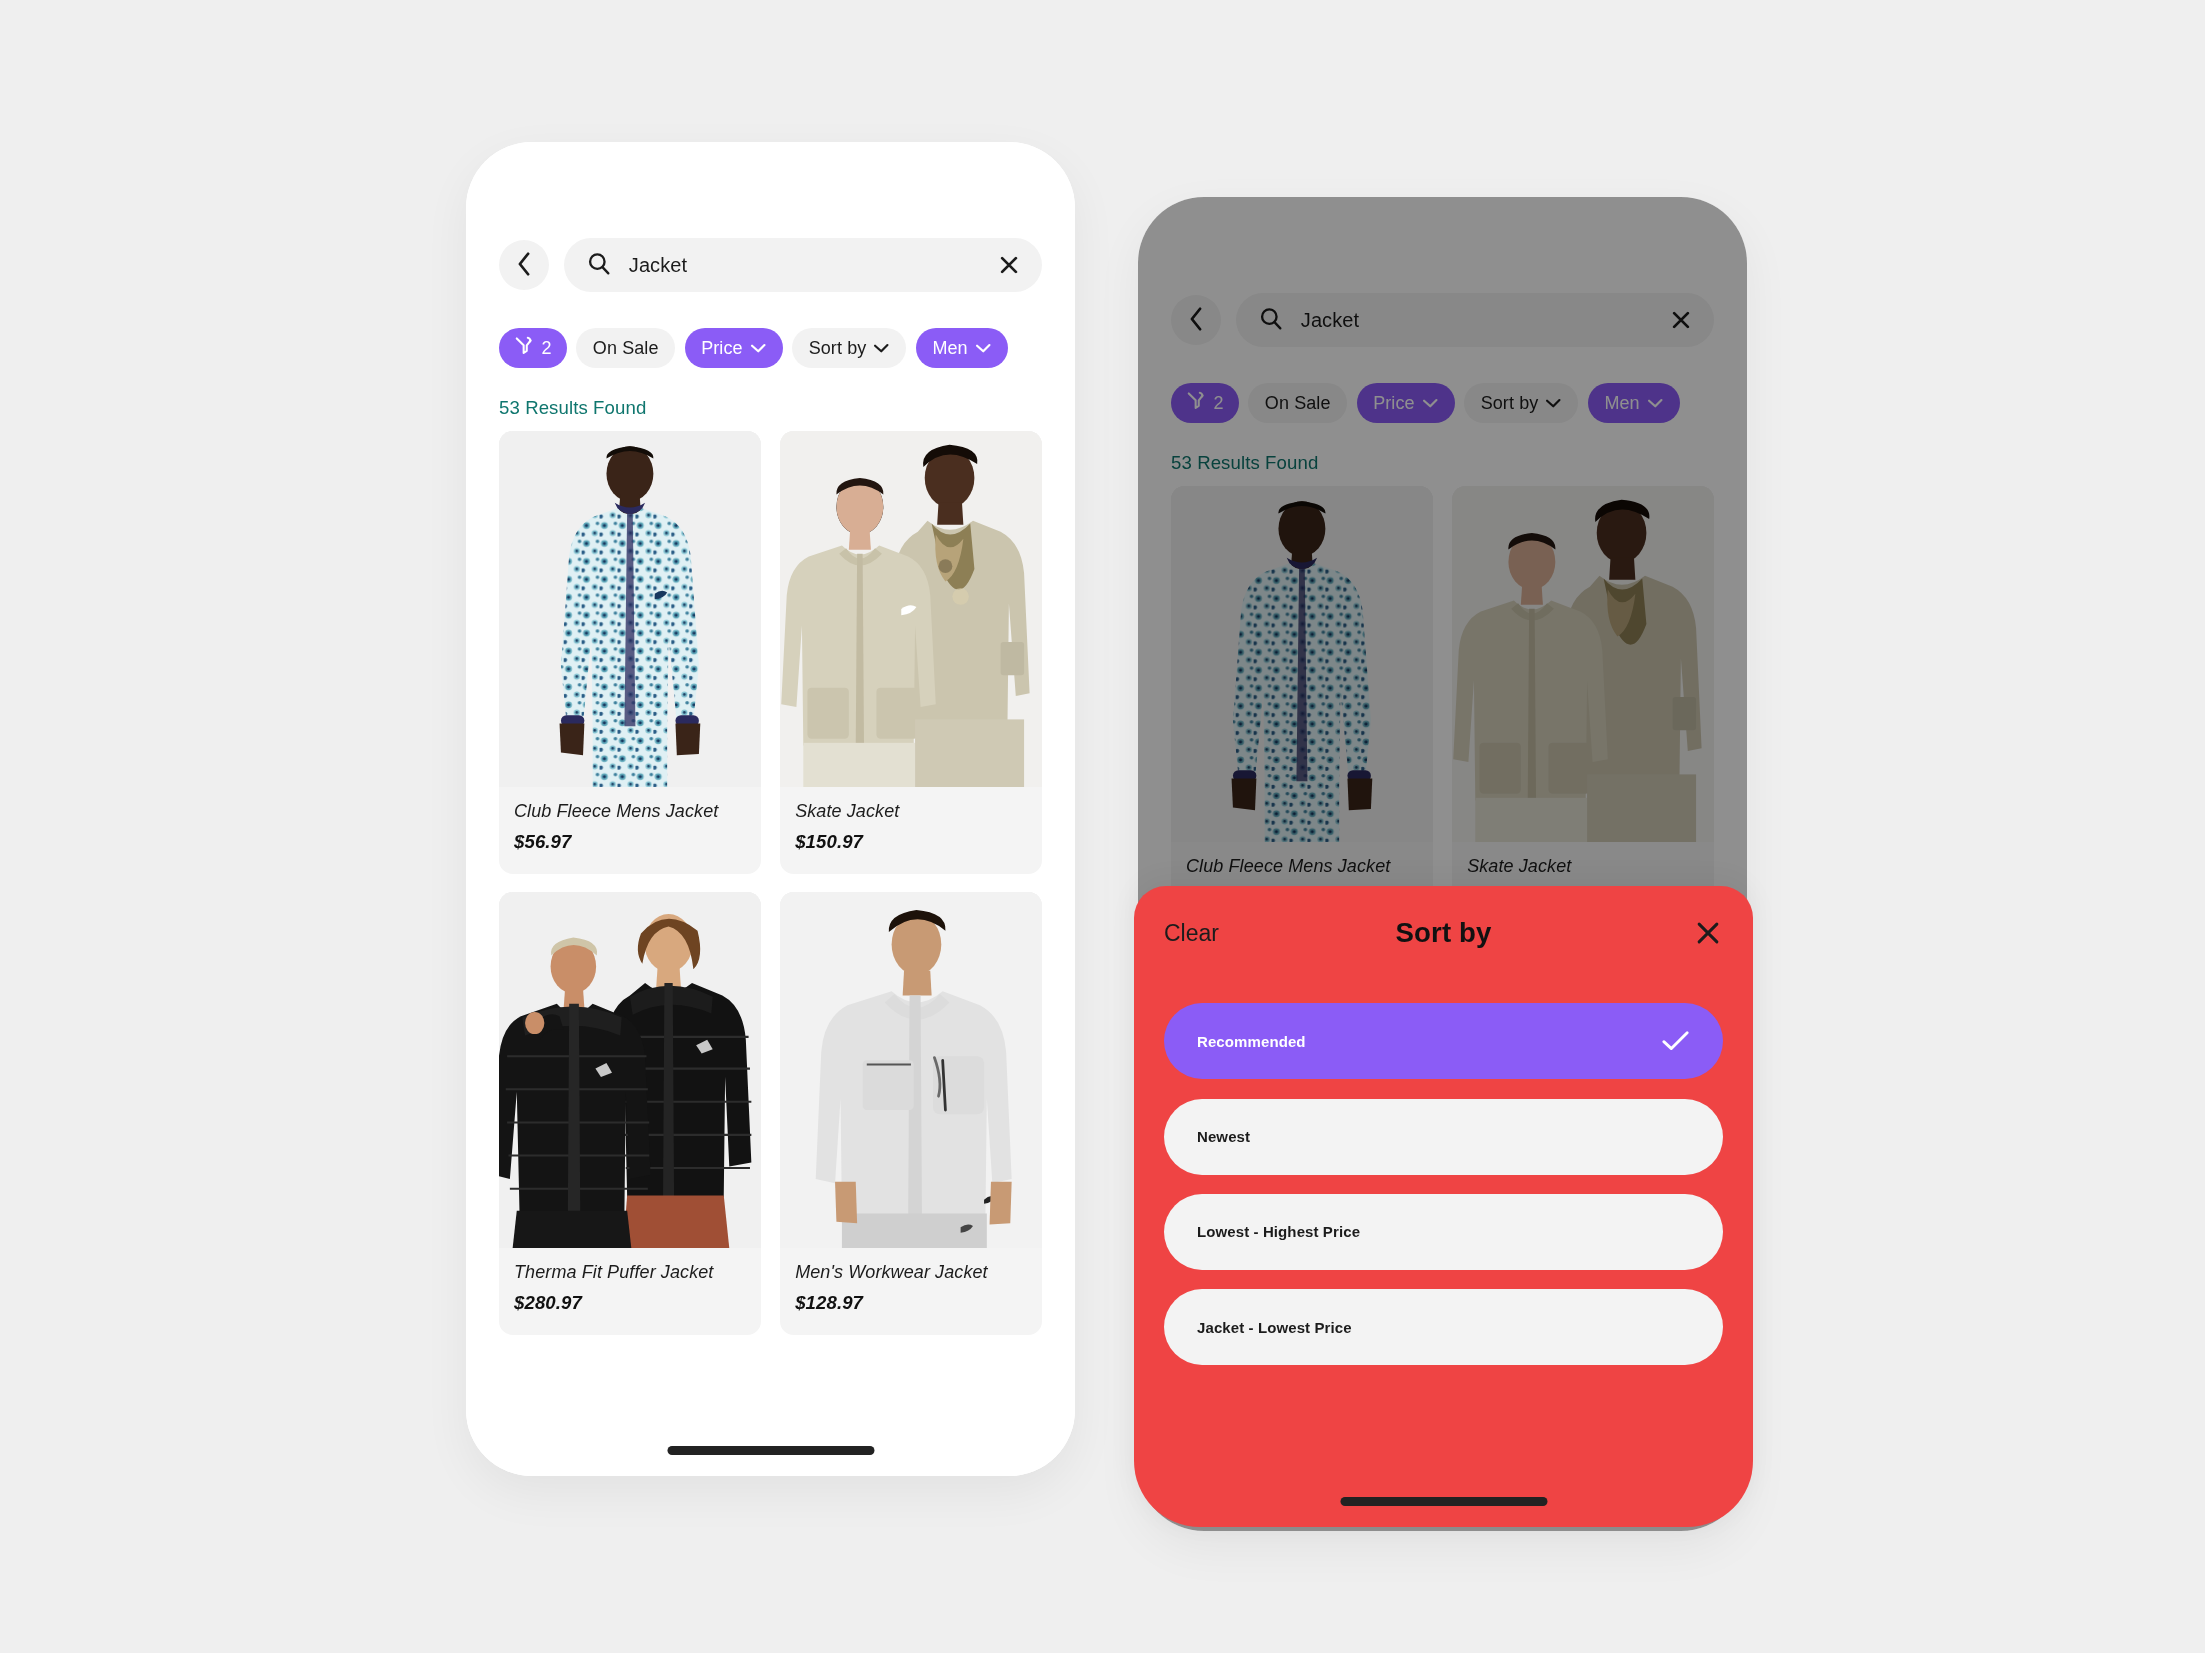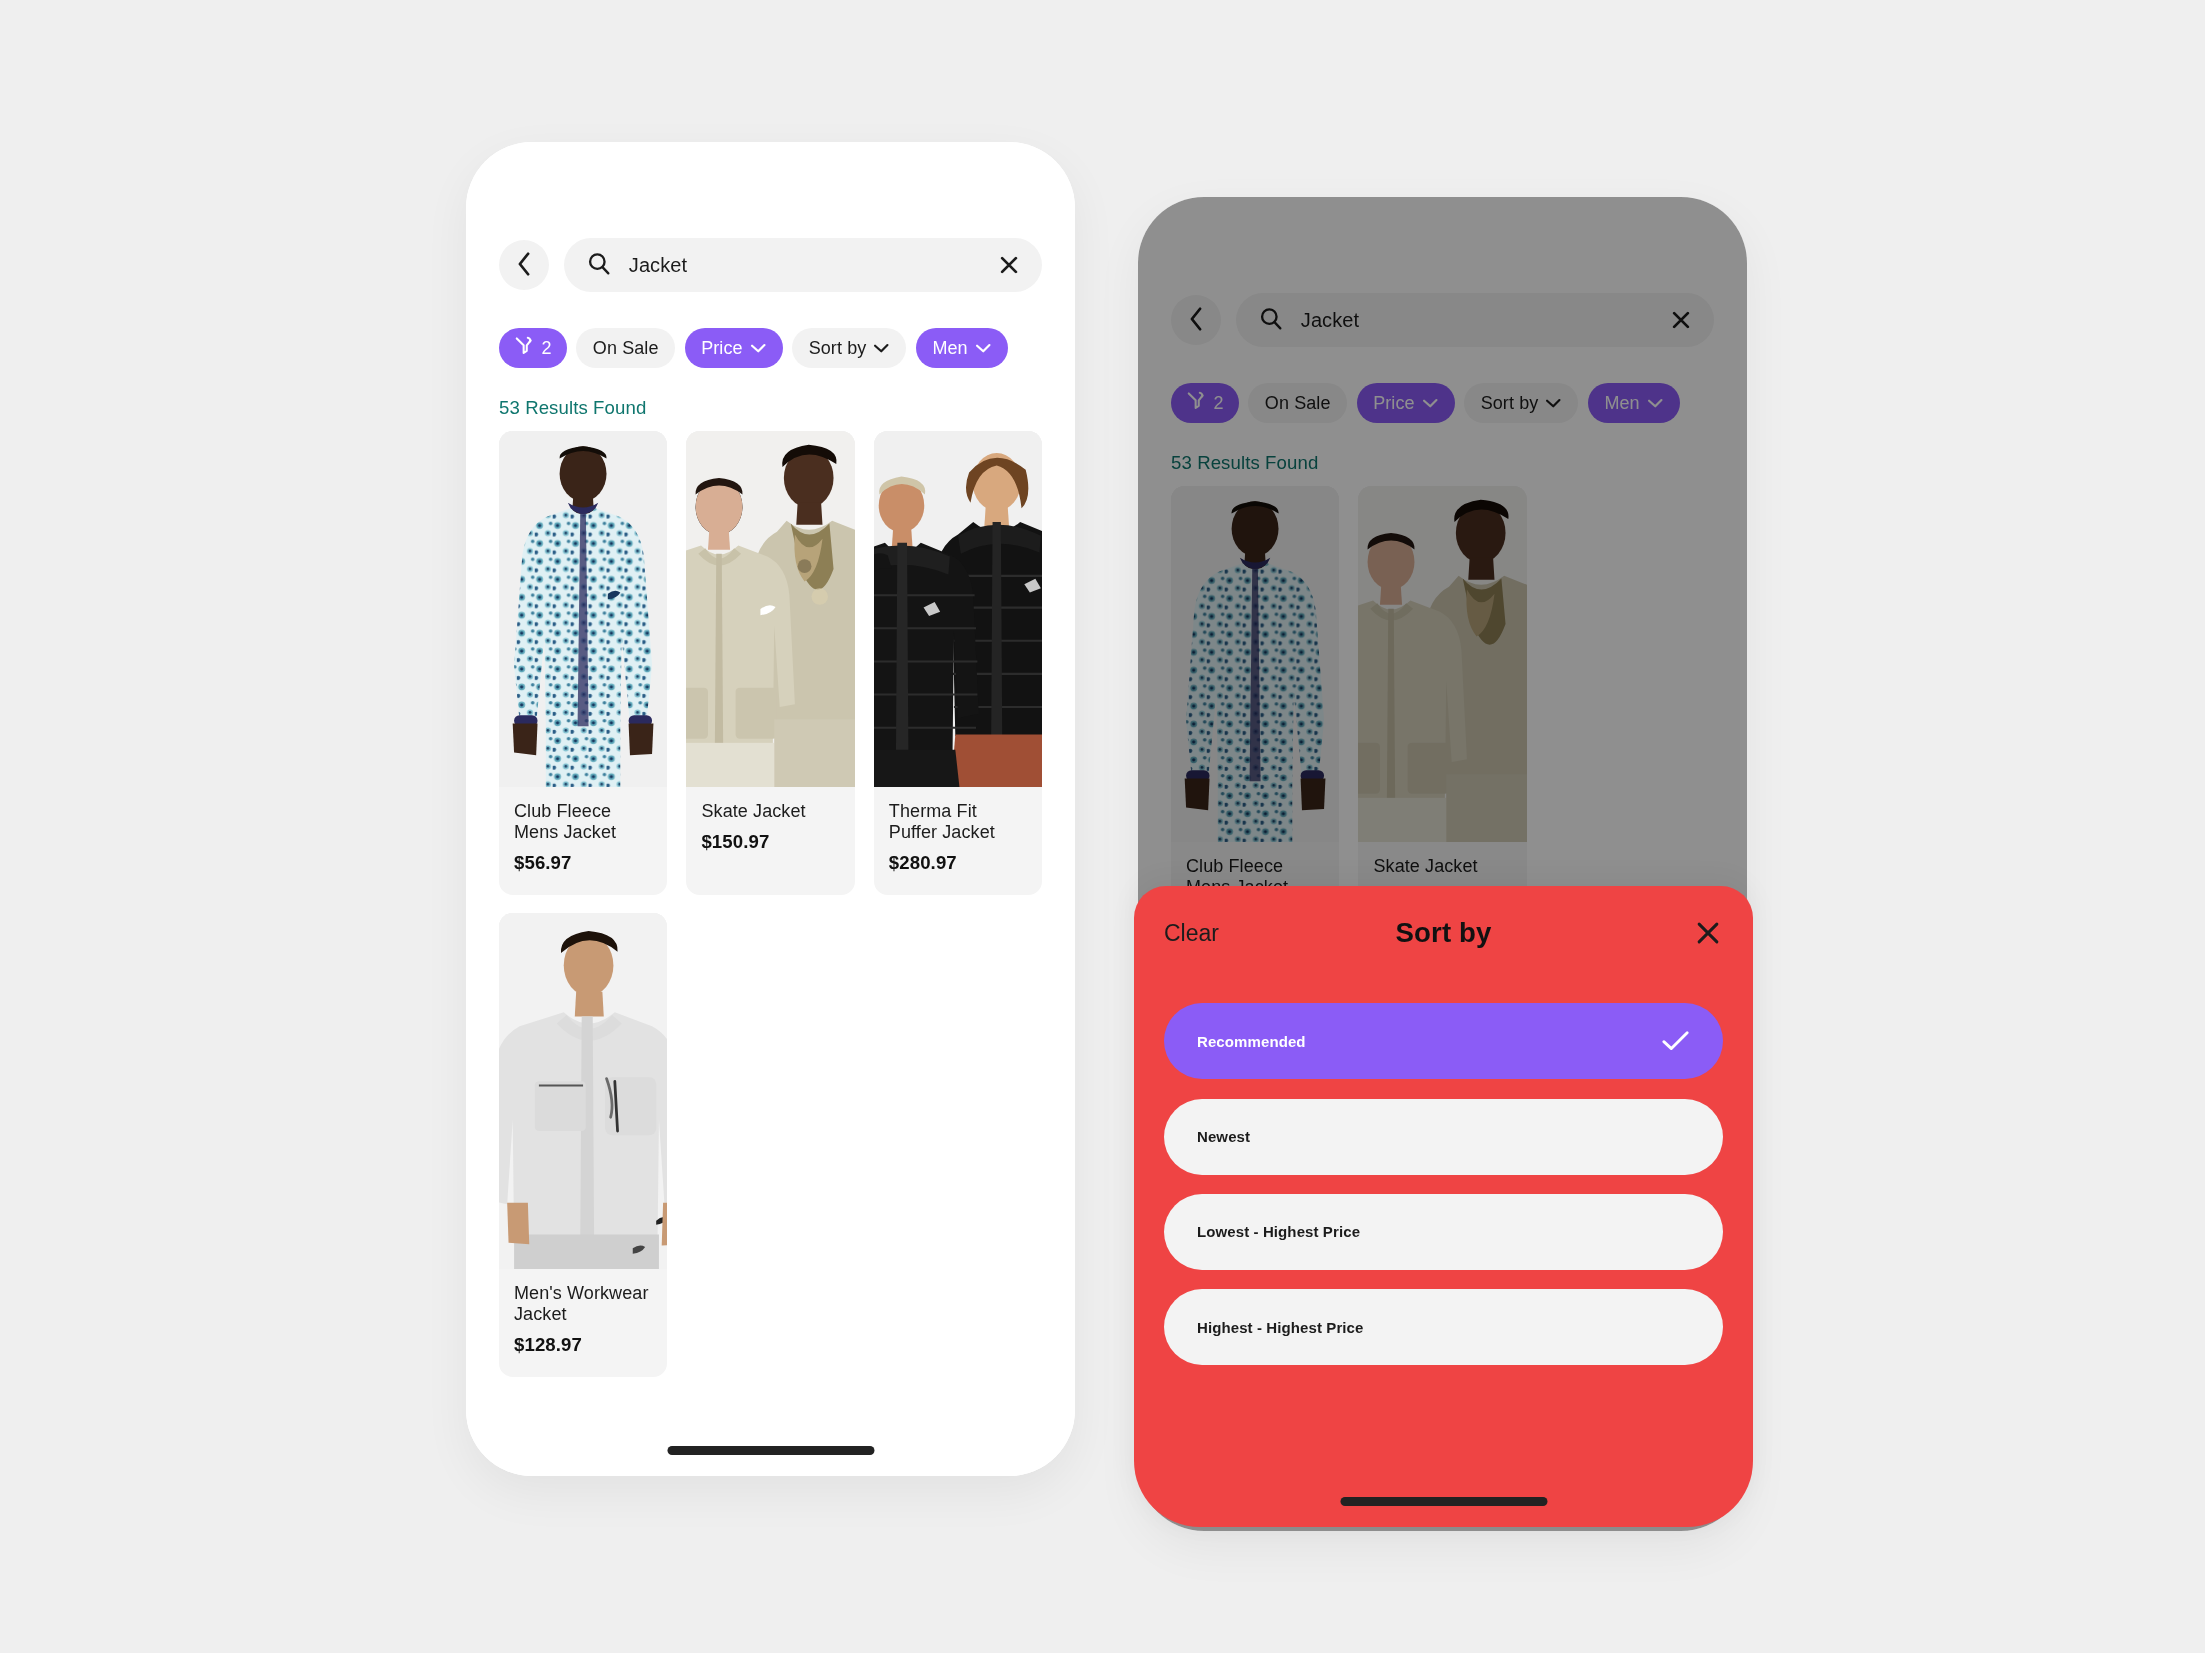--- a/index.html
+++ b/index.html
@@ -65,21 +65,21 @@
 
   
   .results-label {
     position: absolute; left: 33px; top: 255px;
     font-size: 18.6px; color: #0f766e; letter-spacing: 0.1px;
   }
 
   
   .grid {
     position: absolute; left: 33px; right: 33px; top: 289px;
-    display: grid; grid-template-columns: 1fr 1fr 1fr; gap: 18px 19.3px;
+    display: grid; grid-template-columns: 1fr 1fr; gap: 18px 19.3px; font-style: italic;
   }
   .card { background: #f4f4f4; border-radius: 13.8px; overflow: hidden; position: relative; }
   .card-img { position: relative; width: 100%; height: 356px; background: #f0f0f0; overflow: hidden; }
   .card-img svg { position: absolute; inset: 0; width: 100%; height: 100%; display: block; }
   .heart { position: absolute; right: 13.8px; top: 12.4px; z-index: 5; }
   .card-body { padding: 13.8px 15px 20.7px 15px; }
   .card-title { font-size: 18px; color: #1c1c1c; letter-spacing: 0.1px; }
   .card-price { font-size: 18.6px; font-weight: bold; color: #111; margin-top: 9.6px; letter-spacing: 0.1px; }
 
   
@@ -531,21 +531,21 @@
           </svg>
         </span>
       </div>
       <div class="opt">
         <span>Newest</span>
       </div>
       <div class="opt">
         <span>Lowest - Highest Price</span>
       </div>
       <div class="opt">
-        <span>Highest - Highest Price</span>
+        <span>Jacket - Lowest Price</span>
       </div>
     </div>
 
     <div class="home-bar"></div>
   </div>
 
 </div>
 
 
 </body></html>

